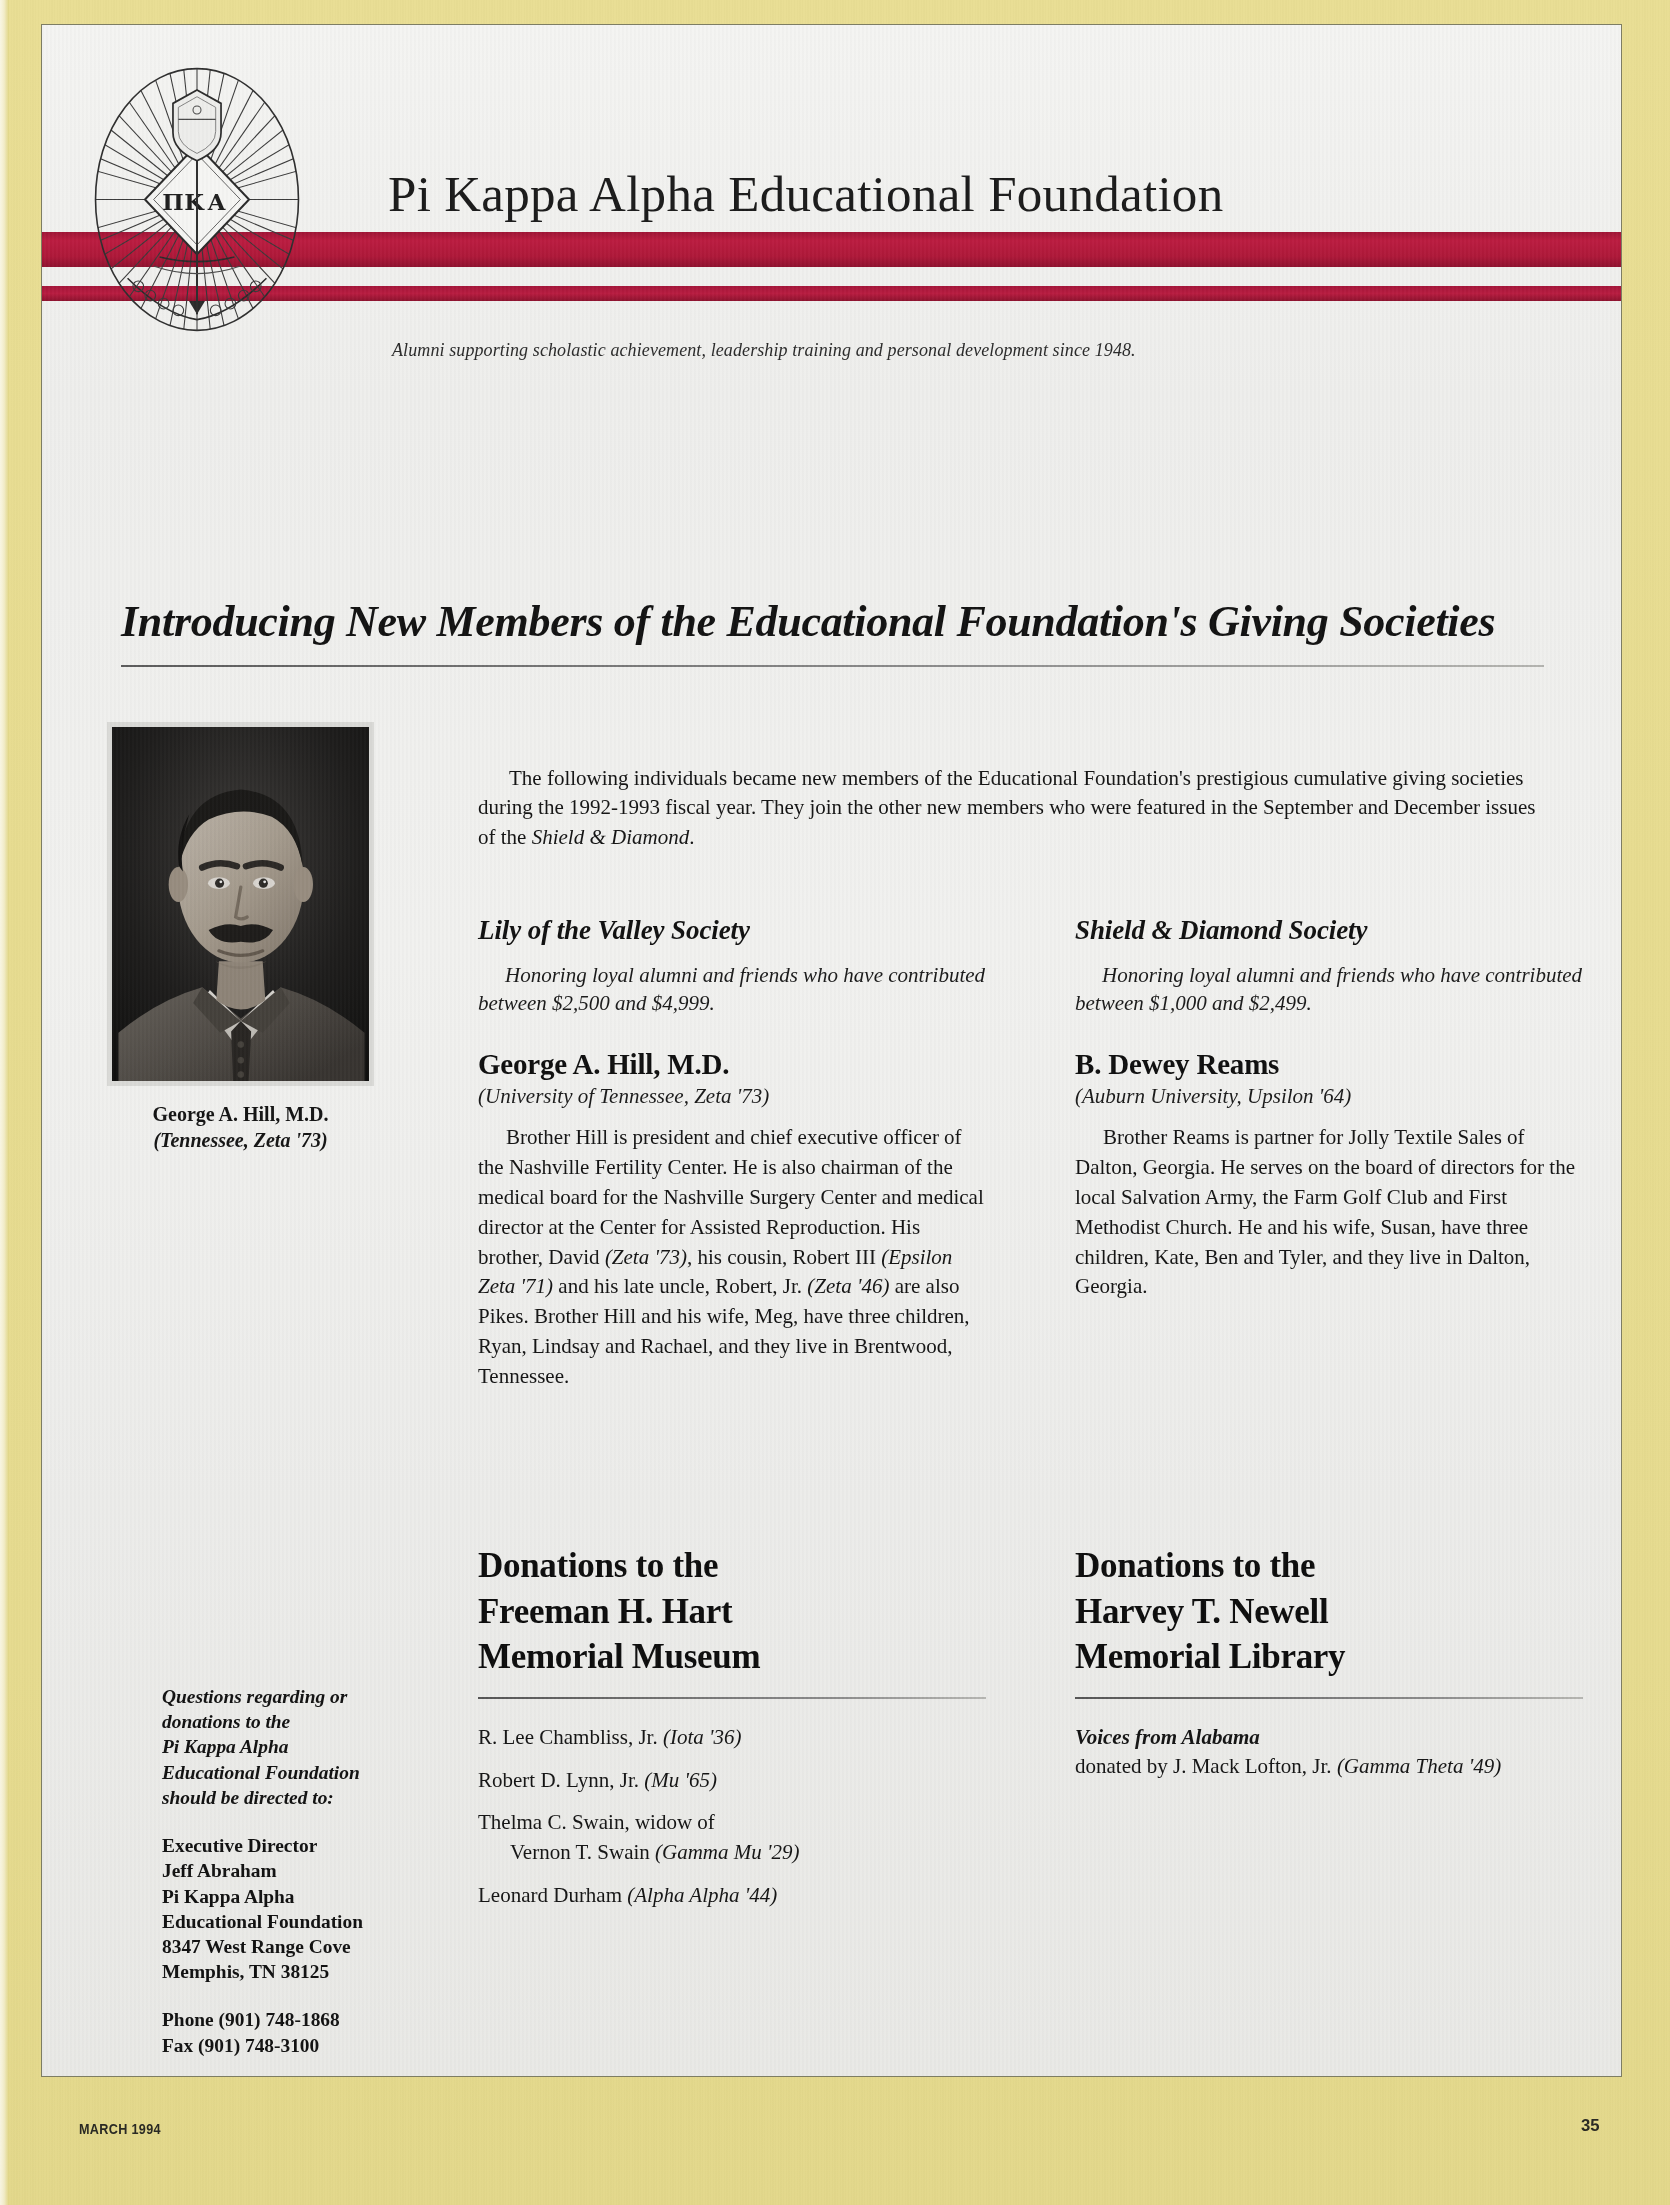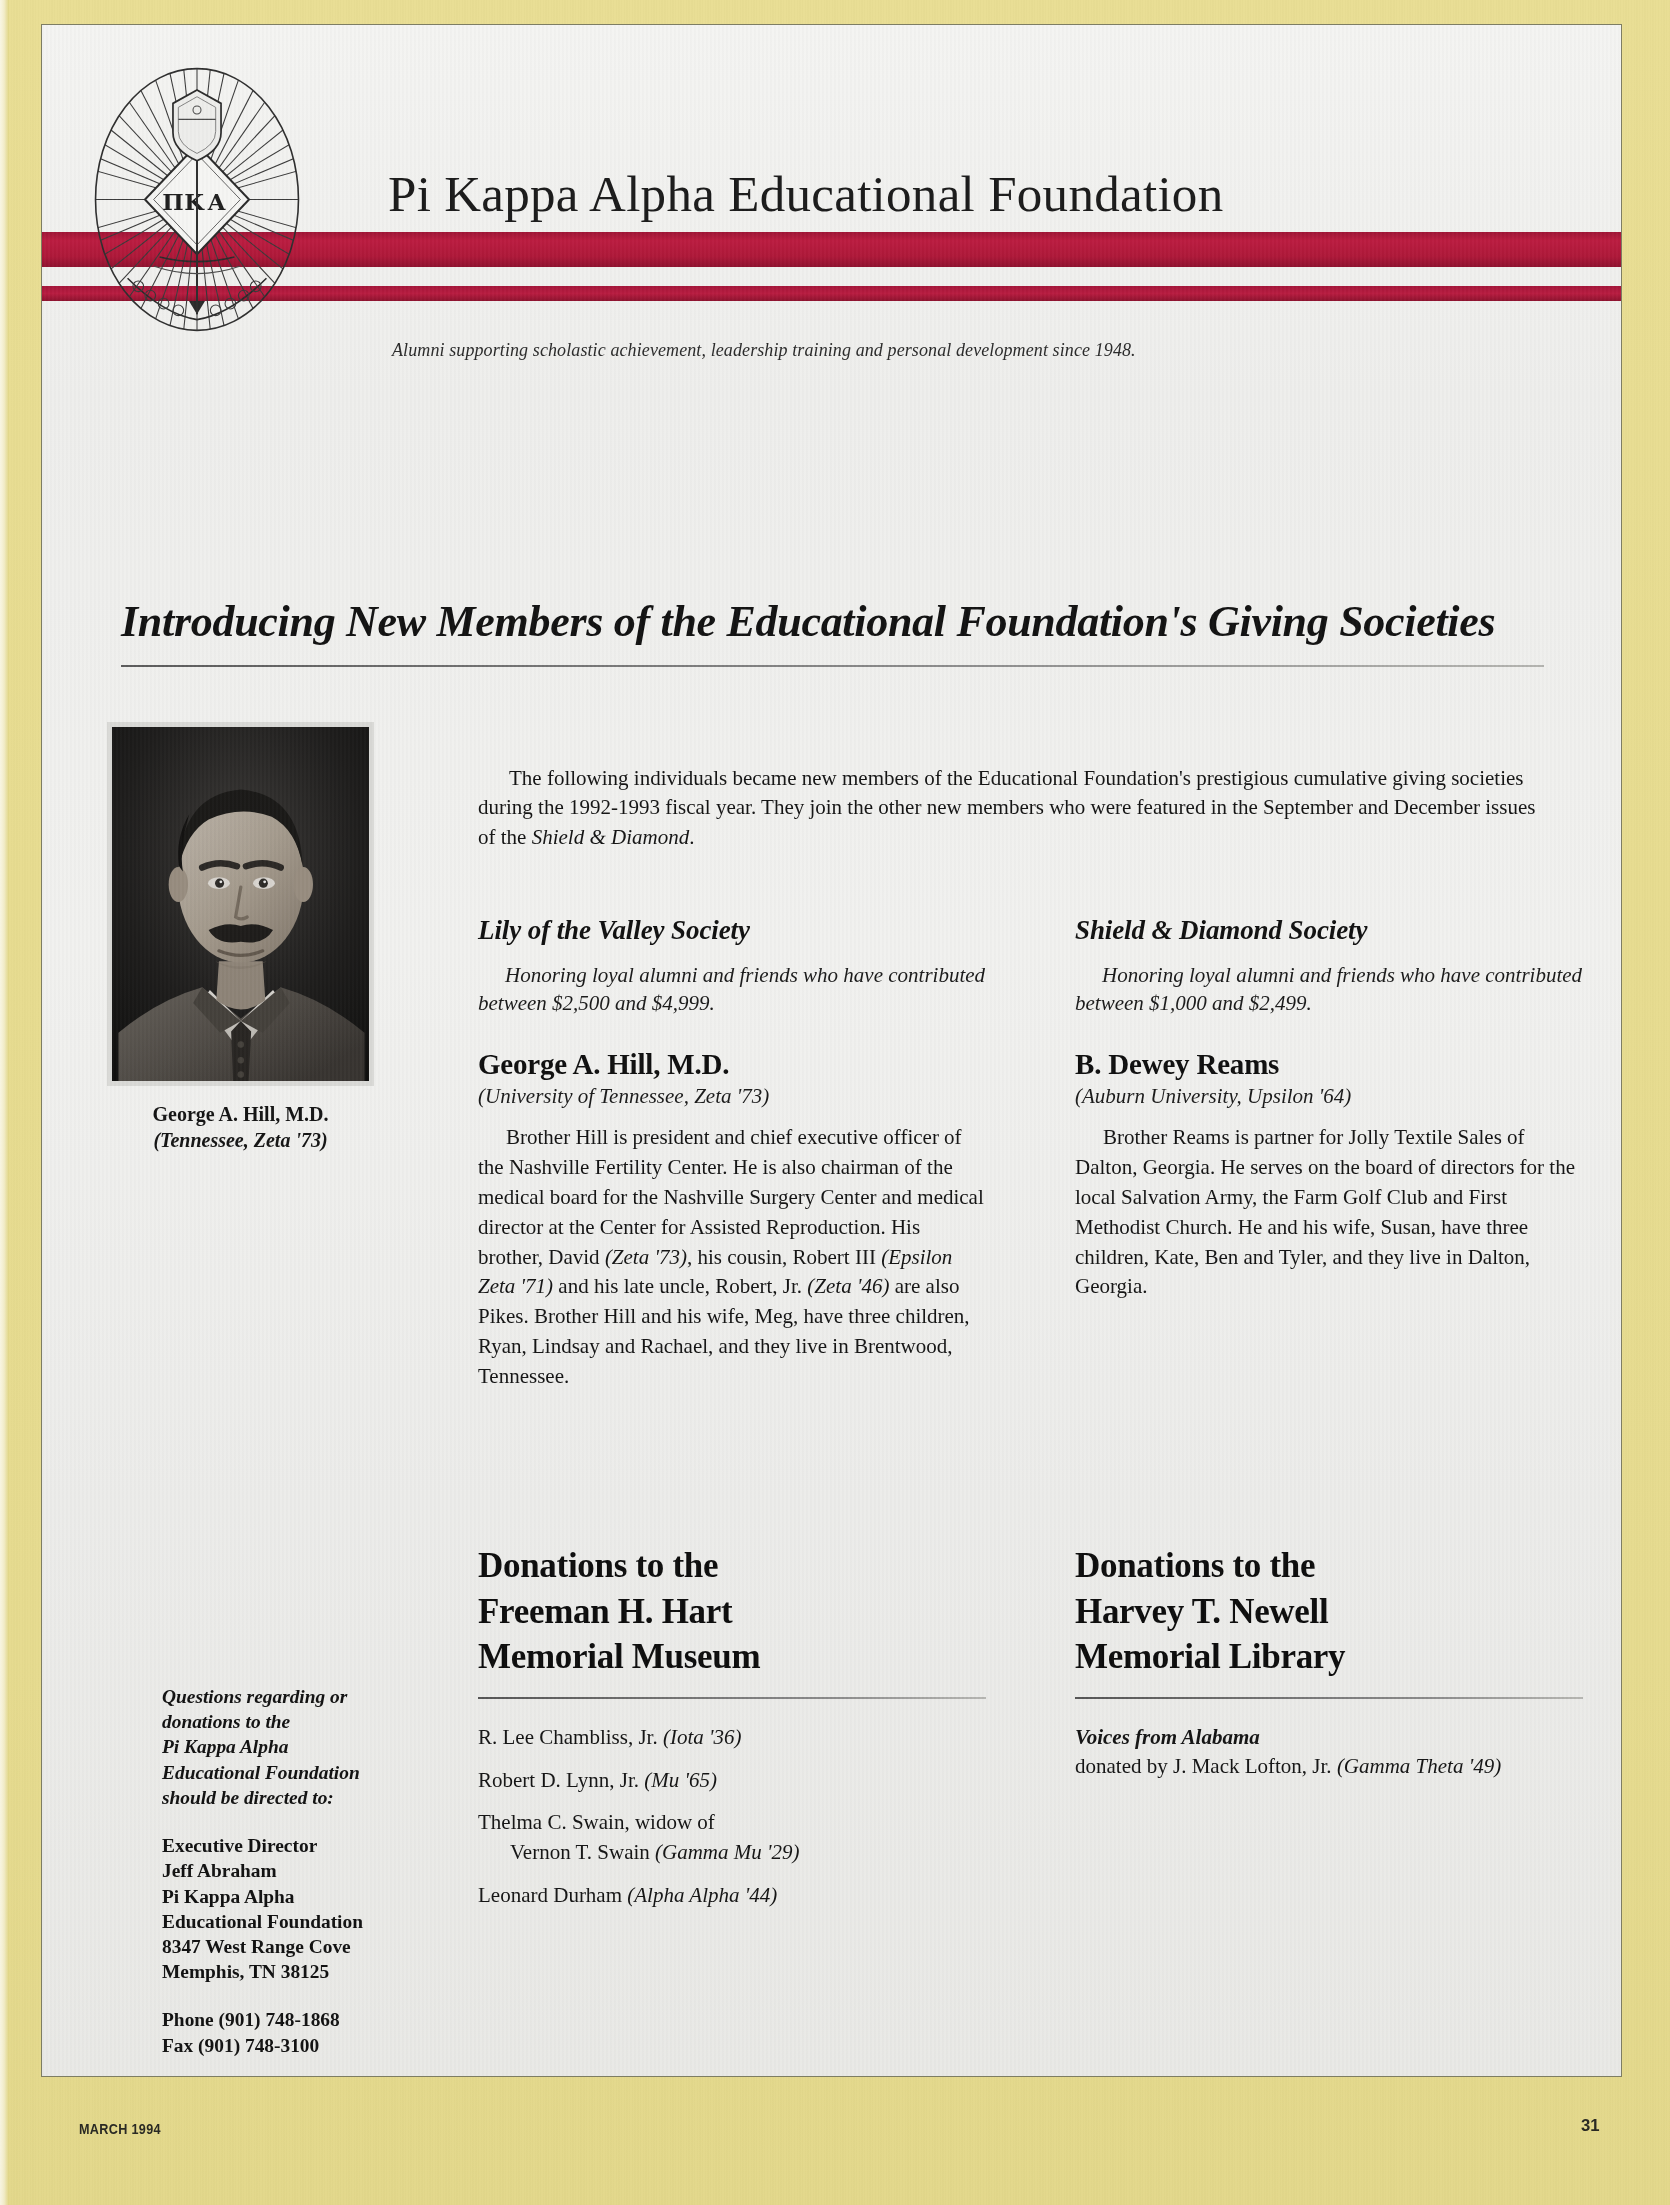--- a/index.html
+++ b/index.html
@@ -593,14 +593,14 @@
       </div>
     <div class="contact-phone">
       <div>Phone (901) 748-1868</div>
       <div>Fax (901) 748-3100</div>
     </div>
   </div>
 
 </div>
 
 <div class="footer-left">MARCH 1994</div>
-<div class="footer-right">31</div>
+<div class="footer-right">35</div>
 
 
 </body></html>

